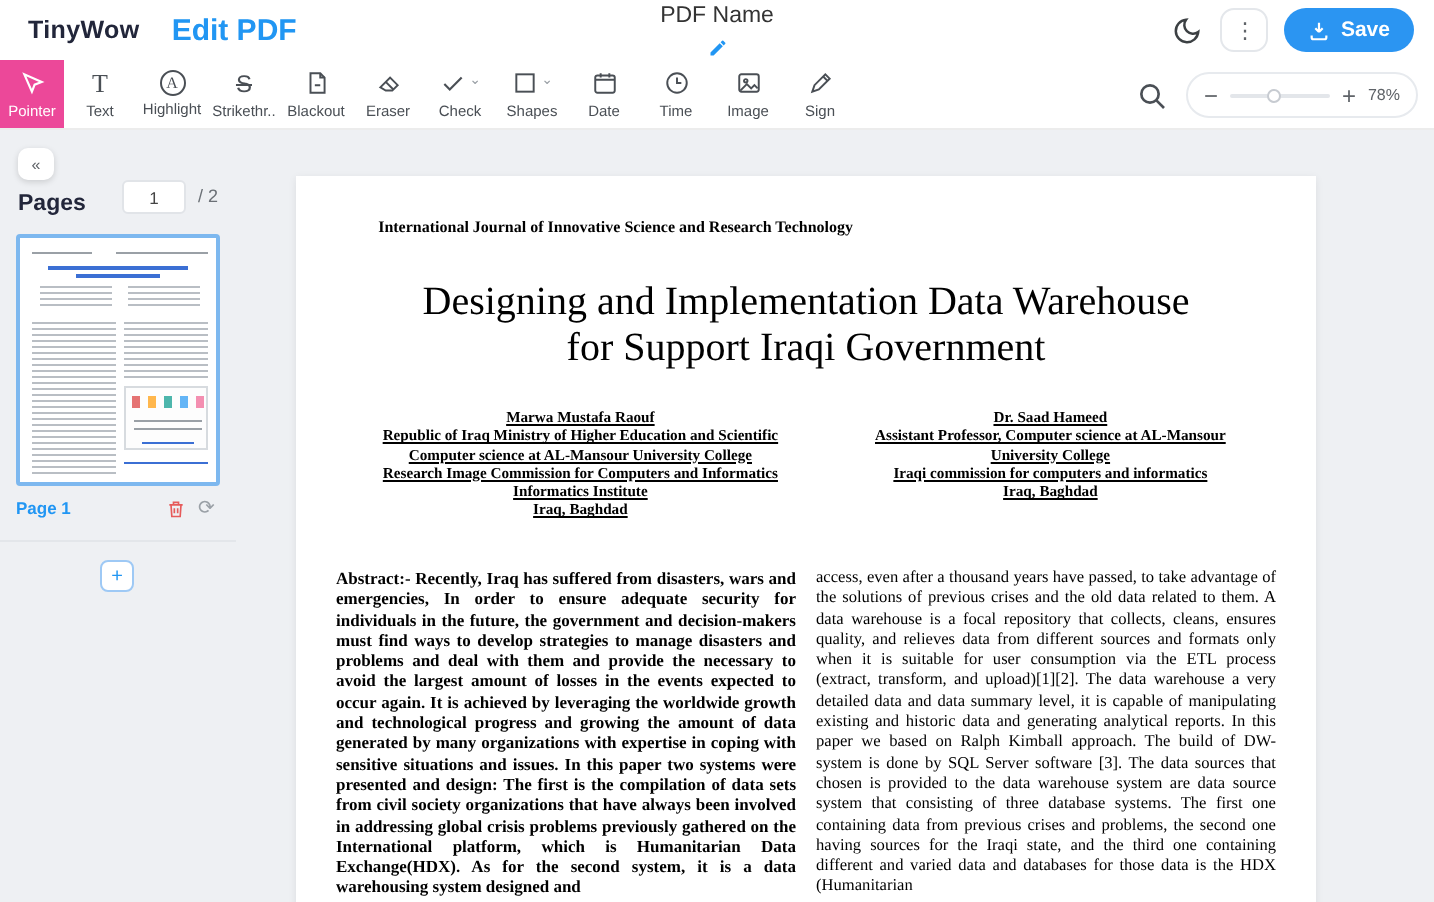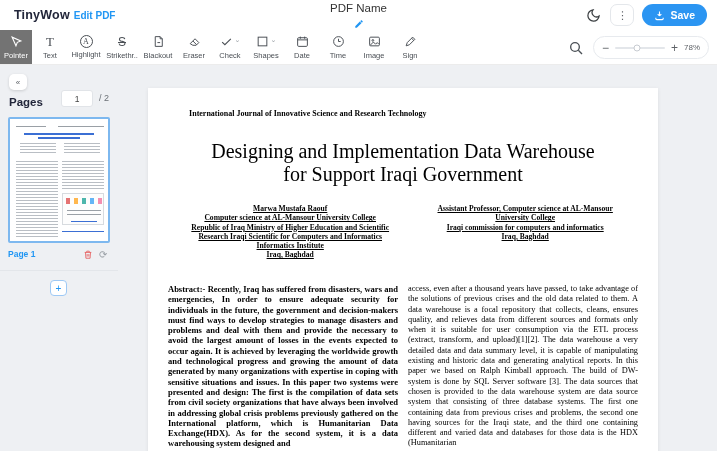--- a/index.html
+++ b/index.html
@@ -2,44 +2,44 @@
 <html><head>
 <meta charset="utf-8">
 <style>
   * { margin:0; padding:0; box-sizing:border-box; }
   html,body { width:717px; height:451px; overflow:hidden; background:#eef0f3;
     font-family:"Liberation Sans", sans-serif; }
 
   
   .app-header { position:absolute; top:0; left:0; width:717px; height:30px;
     background:#ffffff; display:flex; align-items:center; z-index:30; }
-  .brand-wrap { position:absolute; left:14px; top:0; height:30px; display:flex; align-items:center; gap:4px; }
+  .brand-wrap { position:absolute; left:14px; top:0; height:30px; display:flex; align-items:center; gap:16px; }
   .brand { font-weight:bold; font-size:12.5px; color:#22263a; letter-spacing:.2px; }
-  .product { font-weight:bold; font-size:10px; color:#2196f3; }
+  .product { font-weight:bold; font-size:15px; color:#2196f3; }
   .doc-title-wrap { position:absolute; left:0; right:0; top:0; height:30px;
     display:flex; align-items:center; justify-content:center; gap:5px; pointer-events:none;flex-direction:column; }
   .doc-title { font-size:11.5px; color:#333; }
   .edit-pencil { width:10px; height:10px; color:#2196f3; }
   .header-right { position:absolute; right:10px; top:0; height:30px; display:flex; align-items:center; gap:8px; }
   .moon-btn { width:18px; height:18px; color:#3c4043; display:flex; align-items:center; justify-content:center; cursor:pointer; }
   .dots-btn { width:24px; height:22px; border:1px solid #e4e7eb; border-radius:7px; background:#fff;
     display:flex; align-items:center; justify-content:center; color:#5f6368; font-size:11px; cursor:pointer; }
   .save-btn { height:22px; background:#2b95f2; border-radius:12px; border:none; color:#fff;
     font-size:10.5px; font-weight:bold; display:flex; align-items:center; gap:5px; padding:0 12px; cursor:pointer; }
   .save-btn svg { width:11px; height:11px; }
 
   
   .toolbar { position:absolute; top:30px; left:0; width:717px; height:35px; background:#ffffff;
     border-bottom:1px solid #ececec; display:flex; align-items:stretch; z-index:25; }
   .tool-group { display:flex; align-items:stretch; }
   .tool { width:36px; display:flex; flex-direction:column; align-items:center; justify-content:center;
     gap:2px; color:#4a4f55; cursor:pointer; }
   .tool .t-icon { height:14px; display:flex; align-items:center; justify-content:center; gap:1px; }
   .tool .t-label { font-size:7.5px; white-space:nowrap; }
-  .tool.active { background:#737373; color:#ffffff; width:32px; }
+  .tool.active { background:#ec4899; color:#ffffff; width:32px; }
   .tool svg { width:13px; height:13px; }
   .glyphT { font-family:"Liberation Serif", serif; font-size:13px; line-height:13px; }
   .strike-glyph { font-size:12px; line-height:12px; text-decoration:line-through; }
   .caret { font-size:7px; color:#9aa0a6; margin-left:1px; transform:translateY(-2px); }
   .toolbar-right { position:absolute; right:8px; top:0; height:35px; display:flex; align-items:center; gap:9px; }
   .search-btn { width:16px; height:16px; color:#4a4f55; cursor:pointer; }
   .zoom-box { width:116px; height:23px; border:1px solid #e7eaee; border-radius:12px; background:#fff;
     display:flex; align-items:center; padding:0 8px; gap:6px; }
   .zoom-minus,.zoom-plus { color:#5f6368; font-size:12px; line-height:10px; cursor:pointer; }
   .zoom-slider { position:relative; flex:1; height:2px; background:#e3e6ea; border-radius:2px; cursor:pointer; }
@@ -305,27 +305,28 @@
     <div class="doc-head-right">
       <div>International Journal of Innovative Science and Research Technology</div>
     </div>
   </div>
 
   <div class="doc-title-main">Designing and Implementation Data Warehouse for Support Iraqi Government</div>
 
   <div class="authors">
     <div class="author-block left">
       <div>Marwa Mustafa Raouf</div>
+      <div>Republic of Iraq Ministry of Higher Education and Scientific</div>
       <div>Computer science at AL-Mansour University College</div>
-      <div>Republic of Iraq Ministry of Higher Education and Scientific</div>
-      <div>Research Iraqi Scientific for Computers and Informatics</div>
+      <div>Research Image Commission for Computers and Informatics</div>
       <div>Informatics Institute</div>
       <div>Iraq, Baghdad</div>
     </div>
     <div class="author-block right">
+      <div>Dr. Saad Hameed</div>
       <div>Assistant Professor, Computer science at AL-Mansour</div>
       <div>University College</div>
       <div>Iraqi commission for computers and informatics</div>
       <div>Iraq, Baghdad</div>
     </div>
   </div>
 
   <div class="doc-cols">
     <div class="doc-col bold">Abstract:- Recently, Iraq has suffered from disasters, wars and emergencies, In order to ensure adequate security for individuals in the future, the government and decision-makers must find ways to develop strategies to manage disasters and problems and deal with them and provide the necessary to avoid the largest amount of losses in the events expected to occur again. It is achieved by leveraging the worldwide growth and technological progress and growing the amount of data generated by many organizations with expertise in coping with sensitive situations and issues. In this paper two systems were presented and design: The first is the compilation of data sets from civil society organizations that have always been involved in addressing global crisis problems previously gathered on the International platform, which is Humanitarian Data Exchange(HDX). As for the second system, it is a data warehousing system designed and</div>
     <div class="doc-col light">access, even after a thousand years have passed, to take advantage of the solutions of previous crises and the old data related to them. A data warehouse is a focal repository that collects, cleans, ensures quality, and relieves data from different sources and formats only when it is suitable for user consumption via the ETL process (extract, transform, and upload)[1][2]. The data warehouse a very detailed data and data summary level, it is capable of manipulating existing and historic data and generating analytical reports. In this paper we based on Ralph Kimball approach. The build of DW-system is done by SQL Server software [3]. The data sources that chosen is provided to the data warehouse system are data source system that consisting of three database systems. The first one containing data from previous crises and problems, the second one having sources for the Iraqi state, and the third one containing different and varied data and databases for those data is the HDX (Humanitarian</div>

